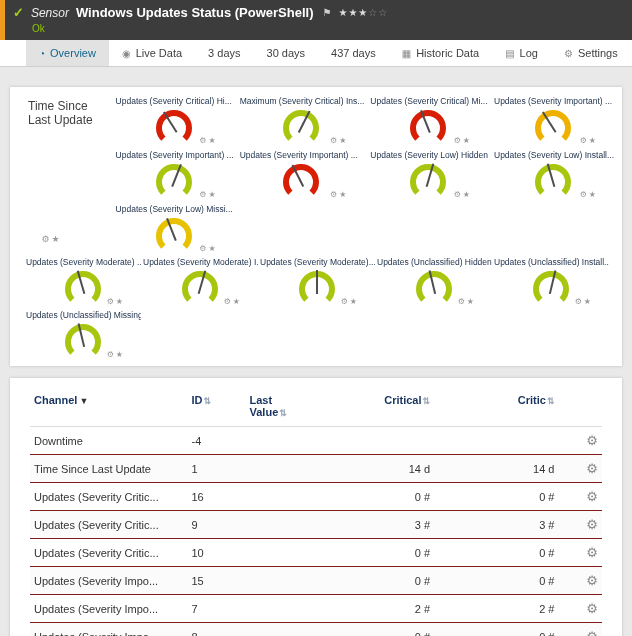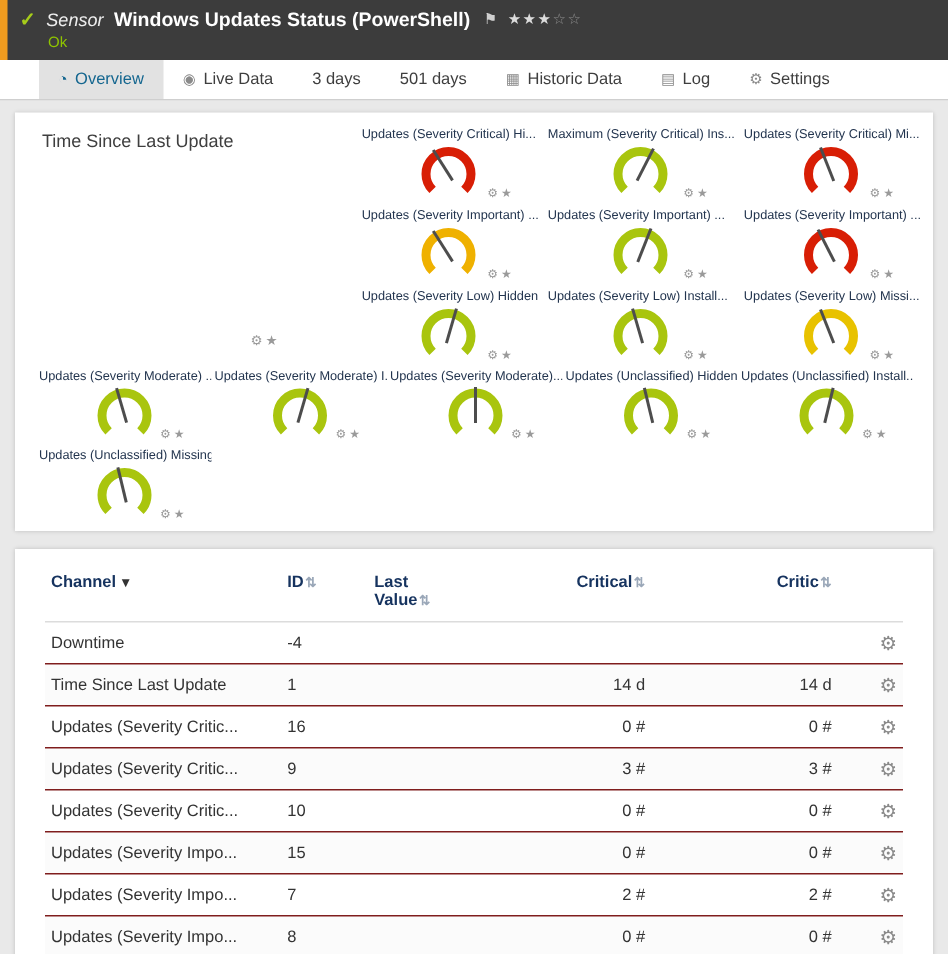--- a/index.html
+++ b/index.html
@@ -20,28 +20,28 @@
   .status-ok{color:#8fc400;font-size:10px;font-weight:normal;padding:3px 0 0 19px}
 
   
   .tabbar{height:27px;background:#ffffff;display:flex;align-items:stretch;padding-left:26px;border-bottom:1px solid #cfcfcf}
   .tab{display:flex;align-items:center;gap:5px;padding:0 13px;font-size:11px;color:#3e3e3e;cursor:pointer;white-space:nowrap}
   .tab .tab-icon{color:#8a8a8a;font-size:10px}
   .tab.active{background:#e2e2e2;color:#14668f}
   .tab.active .tab-icon{color:#14668f}
 
   
-  .panel{background:#fff;margin:8px 10px 0;box-shadow:0 0 3px rgba(0,0,0,.18)}
+  .panel{background:#fff;margin:20px 10px 0;box-shadow:0 0 3px rgba(0,0,0,.18)}
   .overview-panel{padding:8px 6px 6px}
   .gauge-top{display:flex}
   .main-gauge-block{width:300px;position:relative;padding:4px 0 0 8px}
   .main-gauge-title{font-size:12px;color:#3f3f3f;padding-left:4px}
   .main-gauge-svg{display:block;margin:0 auto}
   .minmax{fill:#666;font-size:10px;font-family:"Liberation Sans",sans-serif}
-  .small-grid{flex:1;display:grid;grid-template-columns:repeat(3,1fr);row-gap:3px;column-gap:4px;padding-right:2px}
+  .small-grid{flex:1;display:grid;grid-template-columns:repeat(4,1fr);row-gap:3px;column-gap:4px;padding-right:2px}
   .gauge-row{display:flex;padding:2px 2px 0 8px}
   .gauge-row .sgauge{width:117px}
   .sgauge{position:relative;padding-top:1px}
   .sgauge-label{font-size:8.5px;color:#22344e;white-space:nowrap;overflow:hidden;padding-left:2px}
   .sgauge svg{display:block;margin:0 auto}
   .sgauge-icons{position:absolute;right:16px;bottom:1px;font-size:8px;color:#9a9a9a;letter-spacing:2px}
   .sgauge-icons span{cursor:pointer}
   .main-icons{position:absolute;right:52px;bottom:10px;font-size:9px;color:#9a9a9a;letter-spacing:2px}
   .main-icons span{cursor:pointer}
 
@@ -84,21 +84,24 @@
       <span>Overview</span>
     </div>
     <div class="tab">
       <span class="tab-icon">◉</span>
       <span>Live Data</span>
     </div>
     <div class="tab">
       <span>3 days</span>
     </div>
     <div class="tab">
-      <span>501 days</span>
+      <span>30 days</span>
+    </div>
+    <div class="tab">
+      <span>437 days</span>
     </div>
     <div class="tab">
       <span class="tab-icon">▦</span>
       <span>Historic Data</span>
     </div>
     <div class="tab">
       <span class="tab-icon">▤</span>
       <span>Log</span>
     </div>
     <div class="tab">

